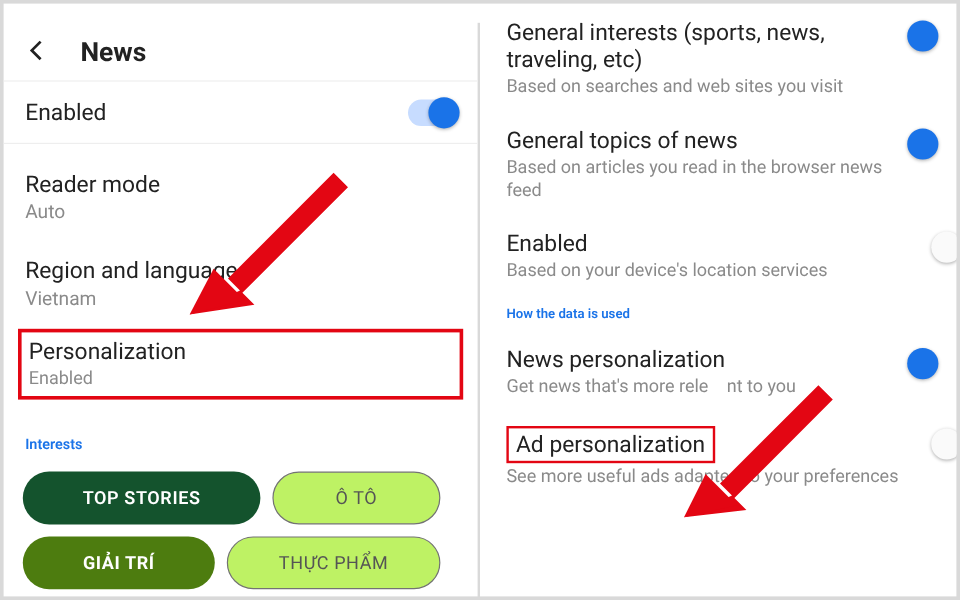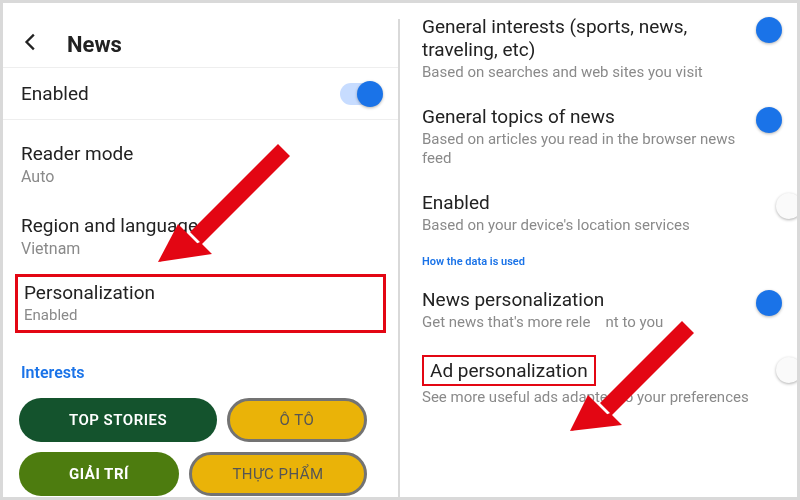--- a/index.html
+++ b/index.html
@@ -20,25 +20,25 @@
   .row-block .label { font-size:19px; color:#222; }
   .row-block .sub   { font-size:16px; color:#8a8a8a; margin-top:2px; }
 
   .toggle { width:40px; height:22px; border-radius:12px; position:relative; }
   .toggle.on  { background:#c7dcff; }
   .toggle.off { background:#d8d8d8; }
   .toggle .knob { position:absolute; top:-2px; width:26px; height:26px; border-radius:50%; background:#fff; box-shadow:0 1px 3px rgba(0,0,0,.3); }
   .toggle.on  .knob { right:-3px; background:#1a73e8; }
   .toggle.off .knob { left:-3px;  background:#fafafa; }
 
-  .section-link { color:#1a73e8; font-size:16px; font-weight:600; padding:20px 18px 10px 18px; }
+  .section-link { color:#1a73e8; font-size:12px; font-weight:600; padding:20px 18px 10px 18px; }
   .chips { display:flex; flex-wrap:wrap; gap:10px; padding:6px 16px 18px 16px; }
   .chip { border-radius:26px; height:44px; padding:0 24px; display:flex; align-items:center; justify-content:center; font-size:15px; letter-spacing:.5px; }
   .chip.selected { background:#14532d; color:#fff; font-weight:600; width:198px; }
-  .chip.outline  { border:3px solid #737373; color:#555; background:#eab308; width:140px; }
+  .chip.outline  { border:1px solid #737373; color:#555; background:#bef264; width:140px; }
   .chip.primary  { background:#4d7c0f; color:#fff; font-weight:700; width:160px; }
 
   .highlight-box { border:3px solid #e30613; padding:4px 6px 6px 6px; margin:6px 12px 0 12px; }
 
   
   .arrow { position:absolute; pointer-events:none; }
   .arrow svg { overflow:visible; }
   .arrow path, .arrow polygon { fill:#e30613; }
 
   

